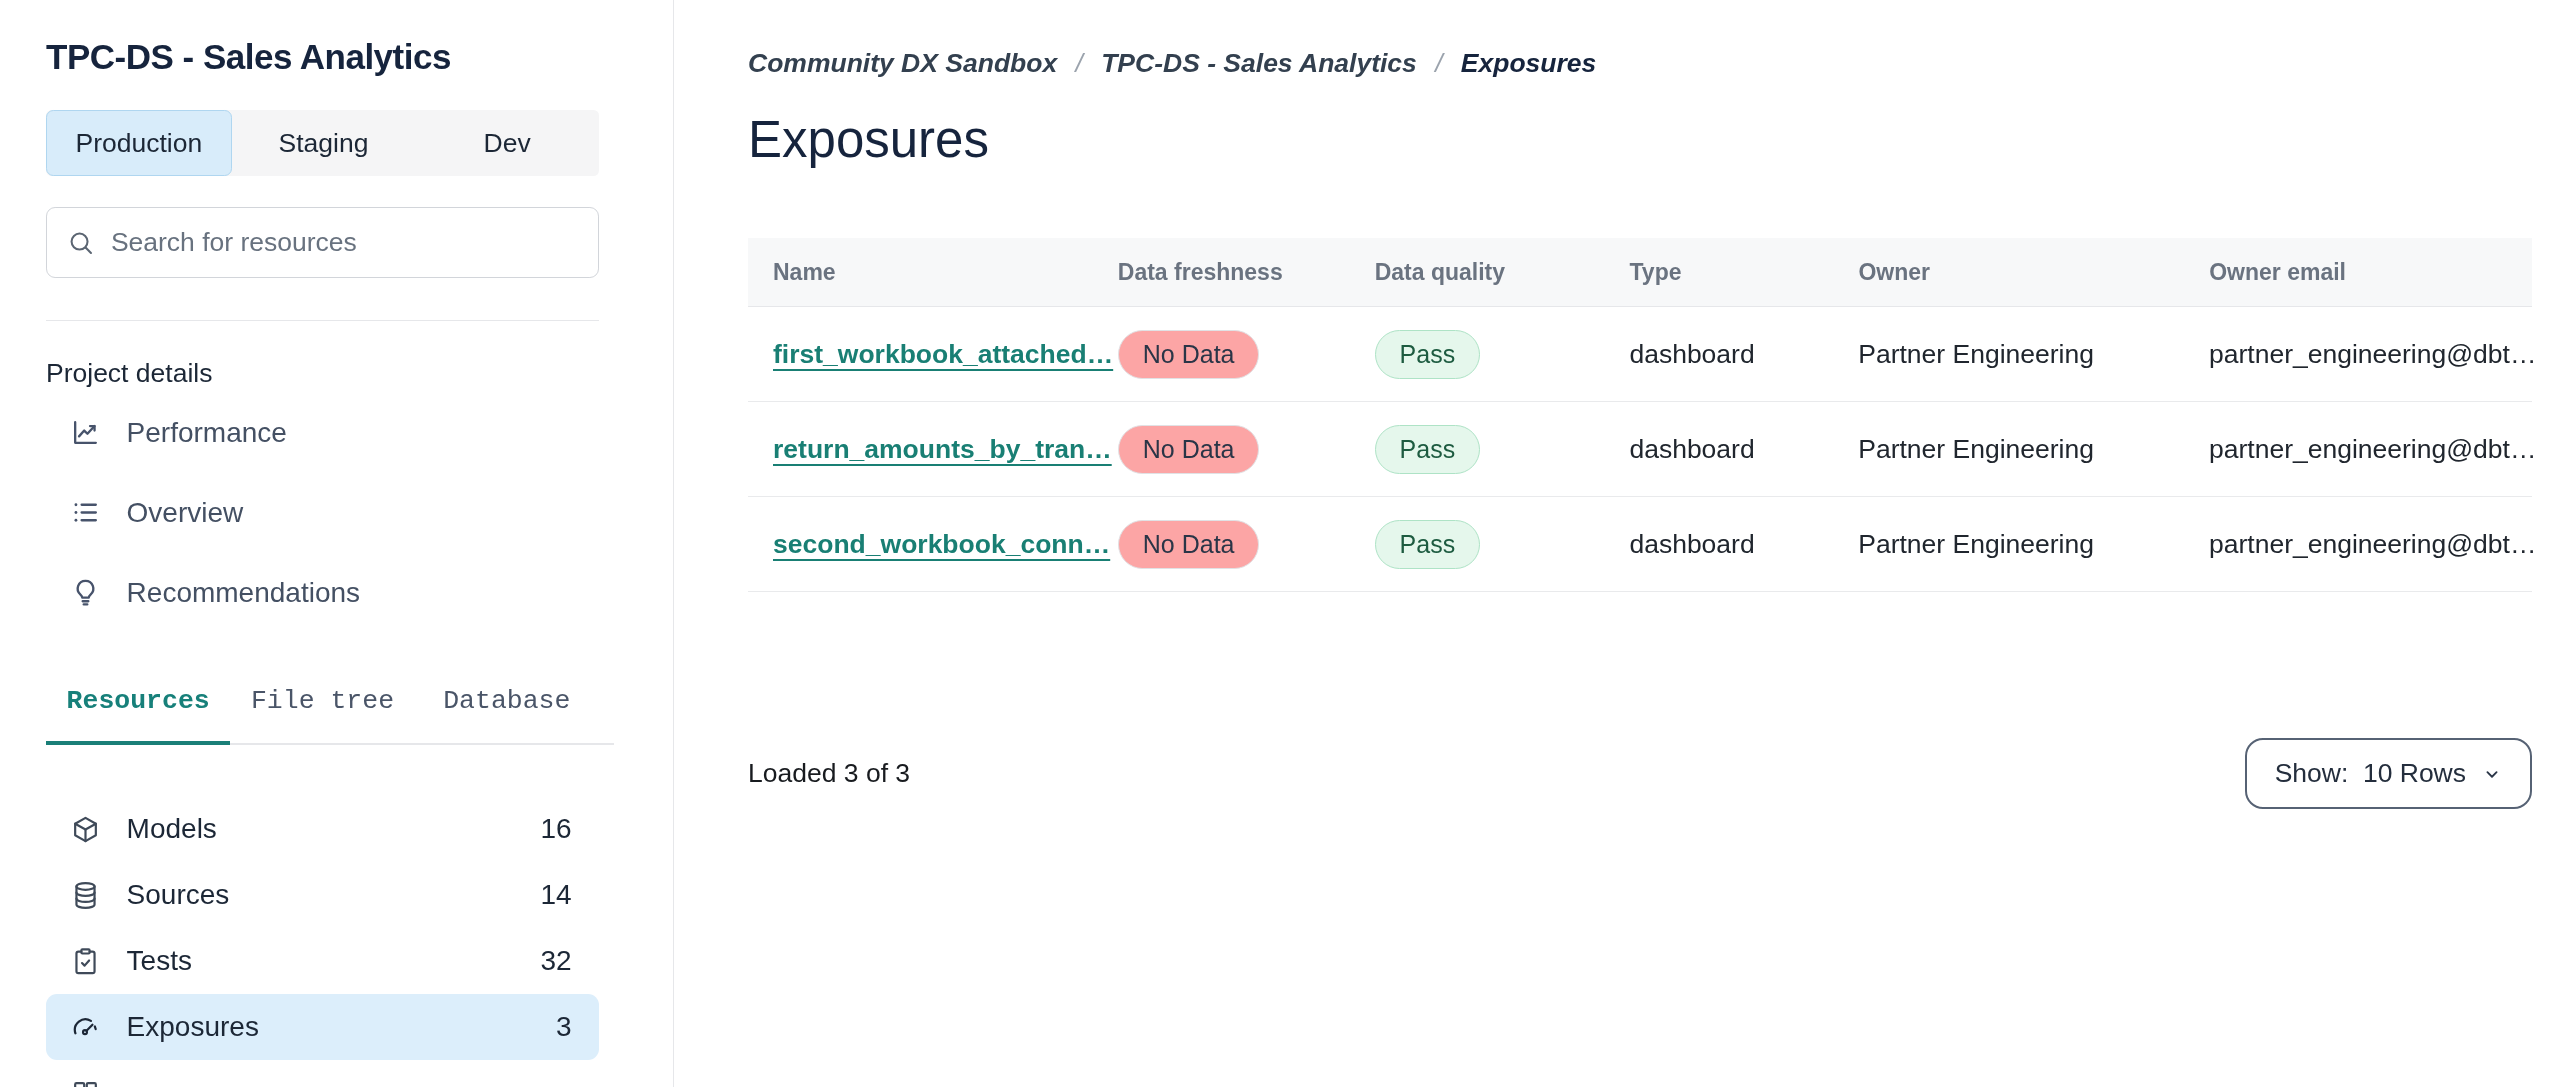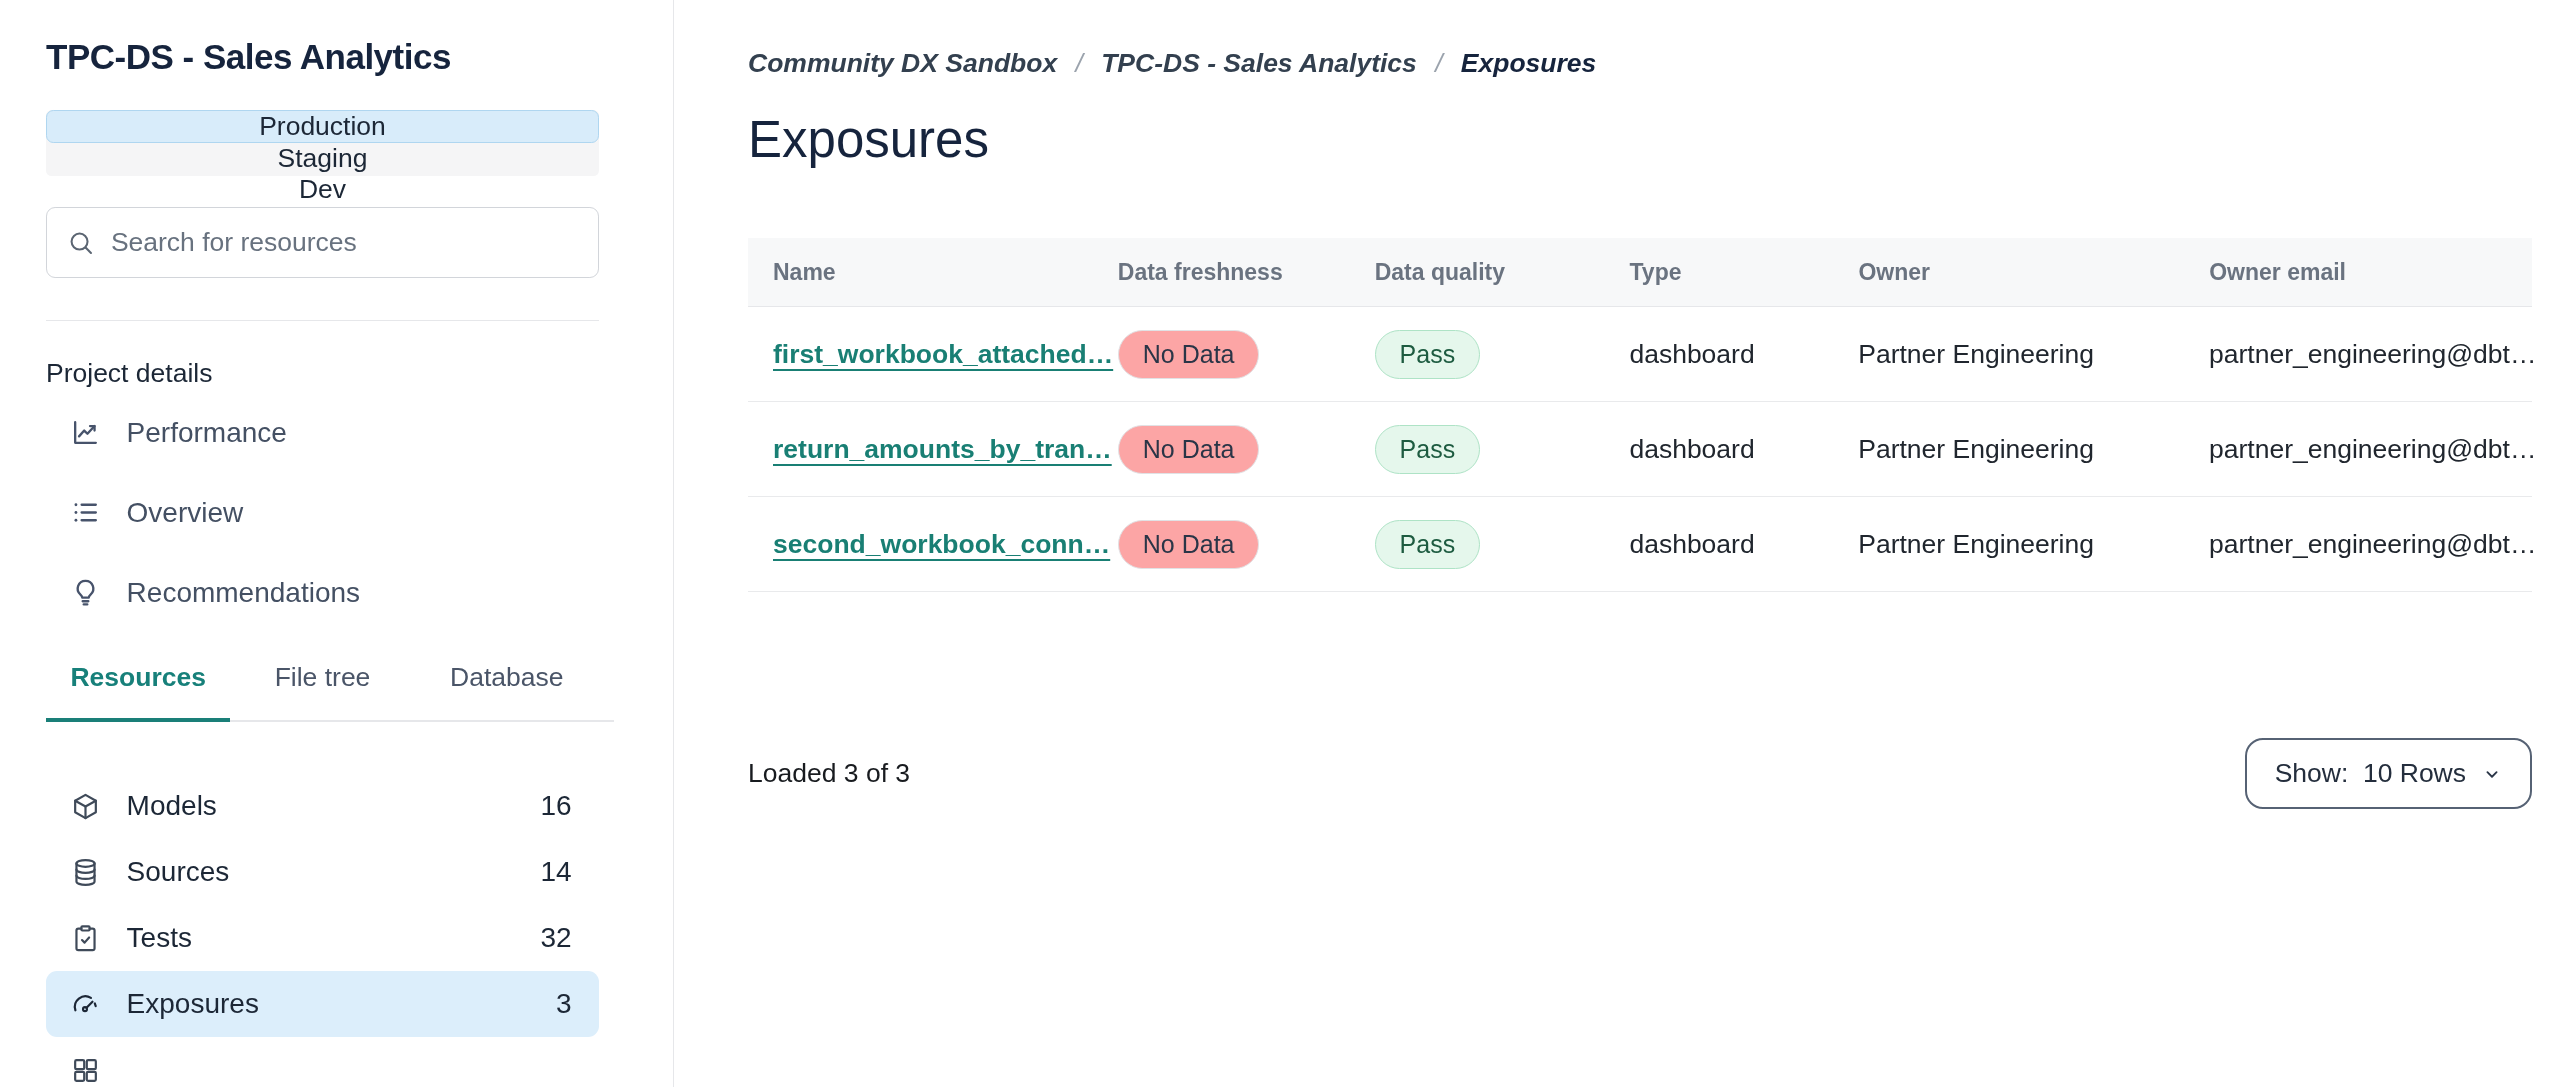--- a/index.html
+++ b/index.html
@@ -19,21 +19,21 @@
     border-right:1.8px solid #e6e7ea;
     padding:0 74px 0 46px;
   }
   .project-title {
     margin-top:37px;
     font-size:35px; font-weight:700; color:#16243d; letter-spacing:-0.5px;
   }
   .env-tabs {
     margin-top:33px; height:66px;
     background:#f5f5f6; border-radius:5.5px;
-    display:flex; align-items:stretch;flex-direction:column;
+    display:flex; align-items:stretch;
   }
   .env-tab {
     flex:1; display:flex; align-items:center; justify-content:center;
     font-size:26.5px; color:#1c2736; cursor:pointer; border-radius:7.3px;
   }
   .env-tab.active { background:#d8ecfa; border:1.8px solid #afd6f0; }
 
   .search-box {
     margin-top:31px; height:71px;
     border:1.8px solid #d2d5da; border-radius:9.1px;
@@ -49,21 +49,21 @@
 
   .section-heading { margin-top:37px; font-size:26.5px; color:#1c2736; }
 
   .project-nav { margin-top:3.7px; }
   .nav-item {
     height:80px; display:flex; align-items:center; gap:25.6px;
     padding-left:24px; font-size:28px; color:#445063; cursor:pointer;
     border-radius:9.1px;
   }
 
-  .resource-tabs { margin-top:29px; display:flex; position:relative; }
+  .resource-tabs { margin-top:53px; display:flex; position:relative;font-family:Liberation Mono, monospace; }
   .resource-tabs::before {
     content:""; position:absolute; left:0; right:-14.6px; bottom:0;
     height:1.8px; background:#e6e7ea;
   }
   .res-tab {
     flex:1; text-align:center; font-size:26.5px; color:#4a5568;
     padding-bottom:25.6px; border-bottom:4.6px solid transparent;
     cursor:pointer; position:relative; z-index:1;
   }
   .res-tab.active { color:#17807a; font-weight:700; border-bottom-color:#1a7f78; }

